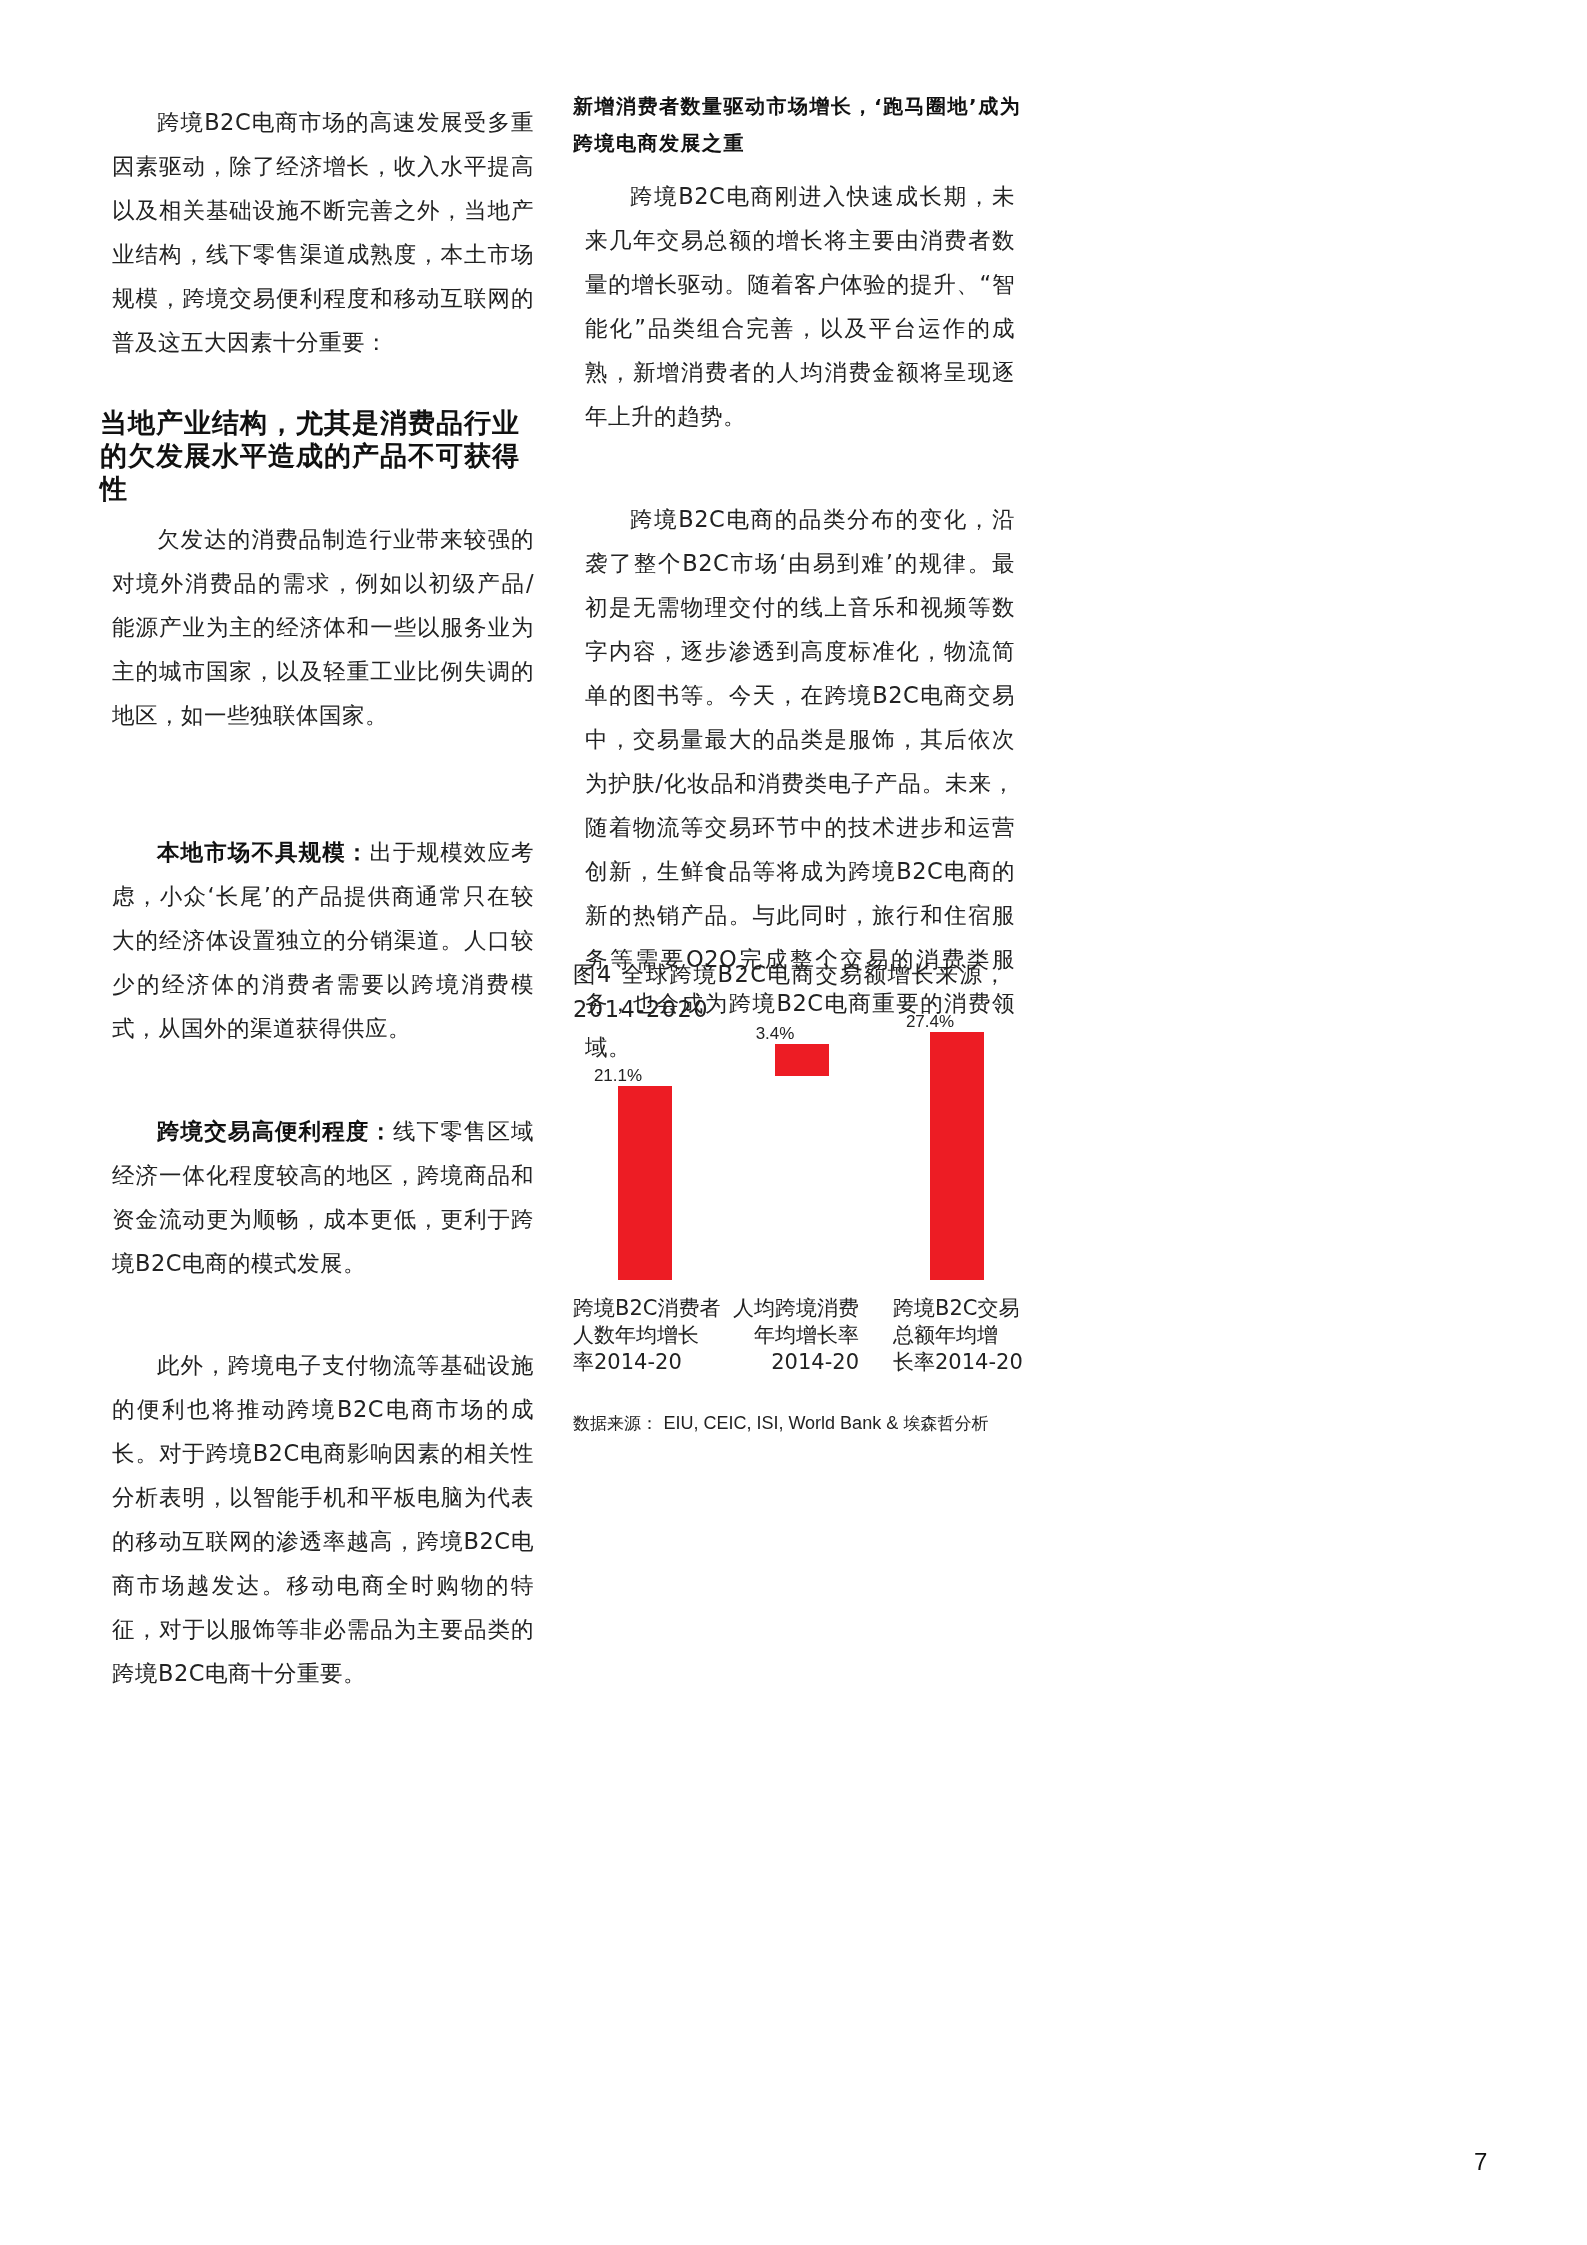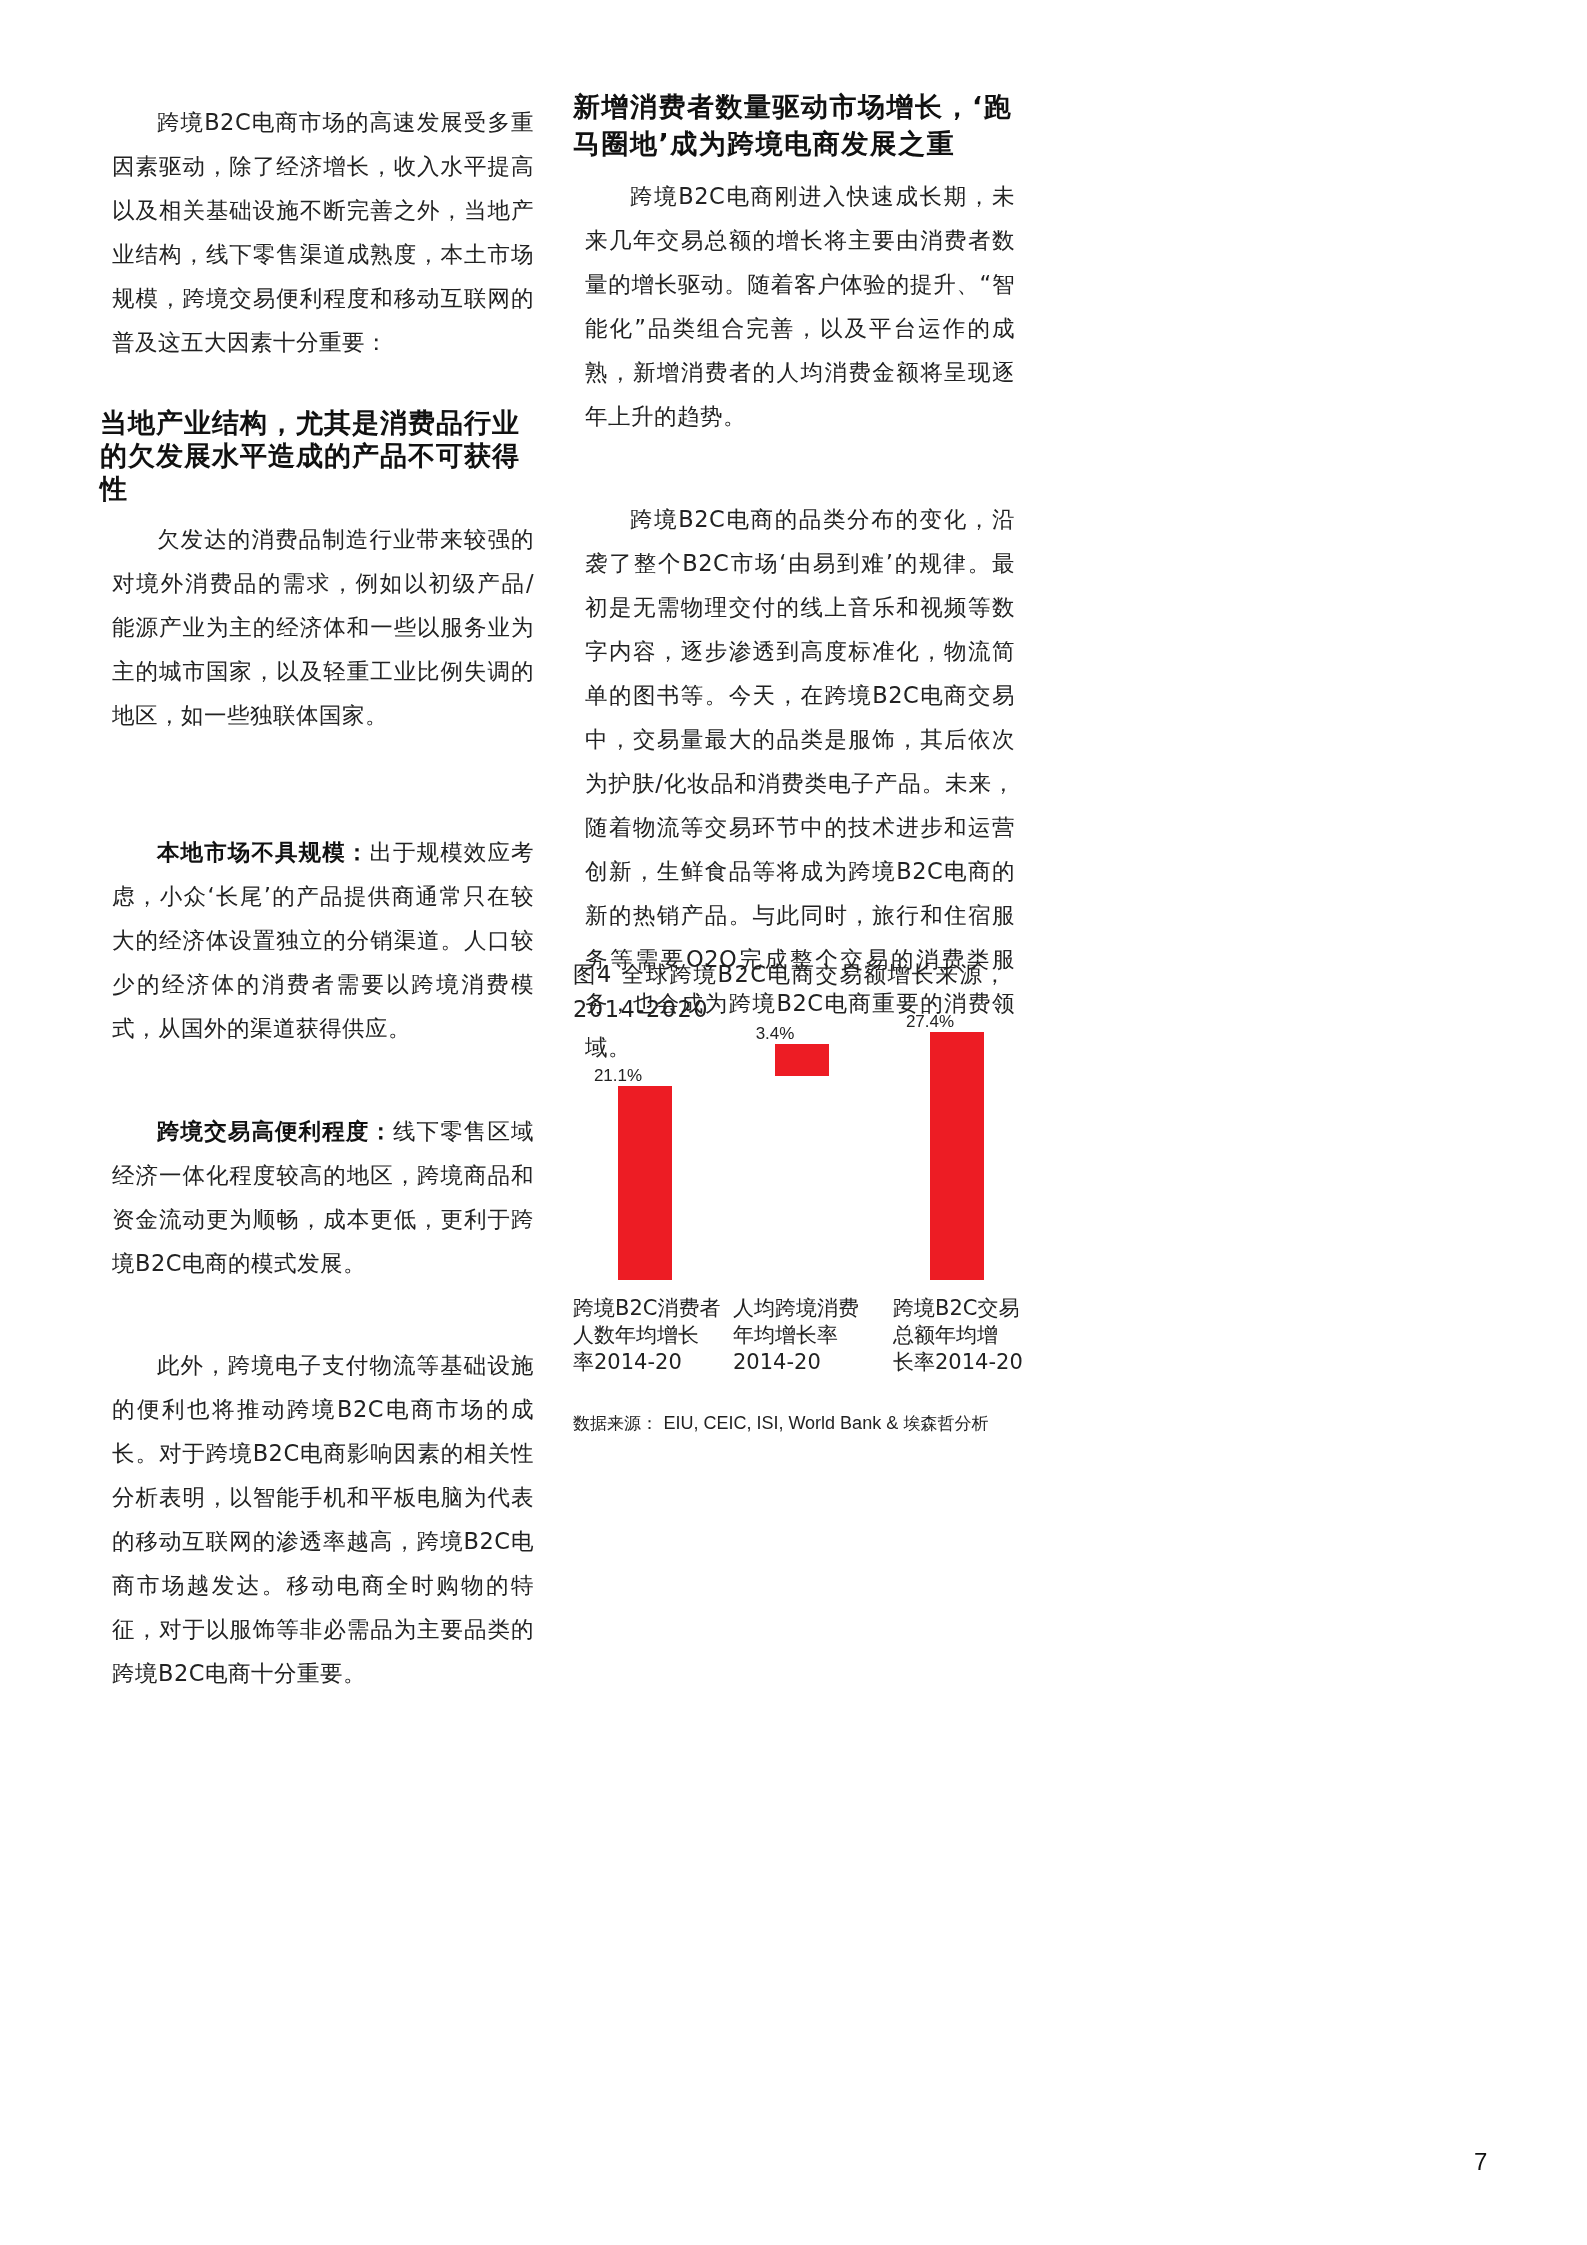--- a/index.html
+++ b/index.html
@@ -5,21 +5,21 @@
   html, body { margin: 0; padding: 0; background: #ffffff; }
   body { width: 1587px; height: 2245px; position: relative; overflow: hidden;
          font-family: "DejaVu Sans", "Liberation Sans", sans-serif; color: #1a1a1a; }
   .col { position: absolute; top: 88px; }
   .col-left { left: 100px; width: 446px; }
   .col-right { left: 573px; width: 454px; }
   .p { font-size: 22.5px; line-height: 44px; margin: 12px; text-align: justify; color: #222; letter-spacing: 0.5px; }
   .indent { text-indent: 2em; }
   .gap { height: 34.6px; }
   .h2 { font-size: 27px; line-height: 33px; font-weight: bold; margin: 0 0 8px 0; color: #111; letter-spacing: 1px; }
-  .h2-right { font-size: 27px; line-height: 37px; font-weight: bold; margin: 0 0 2px 0; color: #111; letter-spacing: 1.5px; }
+  .h2-right { font-size: 20px; line-height: 37px; font-weight: bold; margin: 0 0 2px 0; color: #111; letter-spacing: 1.5px; }
   .b { font-weight: bold; color: #111; }
   .fig-title { position: absolute; left: 573px; top: 957px; width: 454px; font-size: 22.5px; line-height: 35px; color: #222; letter-spacing: 1.5px; margin: 0; }
   .chart { position: absolute; left: 573px; top: 1010px; width: 460px; height: 280px; }
   .bar { position: absolute; background: #ed1c24; }
   .bar-label { position: absolute; font-family: "Liberation Sans", sans-serif; font-size: 17px; color: #222; text-align: center; width: 80px; }
   .cat { position: absolute; font-size: 21px; line-height: 27px; color: #222; margin: 0; white-space: pre-line; }
   .source { position: absolute; left: 573px; top: 1412px; font-size: 17px; color: #222; margin: 0; }
   .source .en { font-family: "Liberation Sans", sans-serif; font-size: 18px; }
   .page-num { position: absolute; left: 1474px; top: 2148px; font-family: "Liberation Sans", sans-serif; font-size: 24px; color: #111; }
 </style>
@@ -56,21 +56,21 @@
   <div class="bar-label" style="left:162px; top:14px;">3.4%</div>
   <div class="bar" style="left:202px; top:34px; width:54px; height:32px;"></div>
 
   <div class="bar-label" style="left:317px; top:2px;">27.4%</div>
   <div class="bar" style="left:357px; top:22px; width:54px; height:248px;"></div>
 </div>
 
 <p class="cat" style="left:573px; top:1295px;">跨境B2C消费者
 人数年均增长
 率2014-20</p>
-<p class="cat" style="left:733px; top:1295px;">人均跨境消费
+<p class="cat" style="left:733px; top:1295px;text-align:right;">人均跨境消费
 年均增长率
 2014-20</p>
 <p class="cat" style="left:893px; top:1295px;">跨境B2C交易
 总额年均增
 长率2014-20</p>
 
 <p class="source"><span>数据来源：</span> <span class="en">EIU, CEIC, ISI, World Bank &amp;</span> <span>埃森哲分析</span></p>
 
 <div class="page-num">7</div>
 

